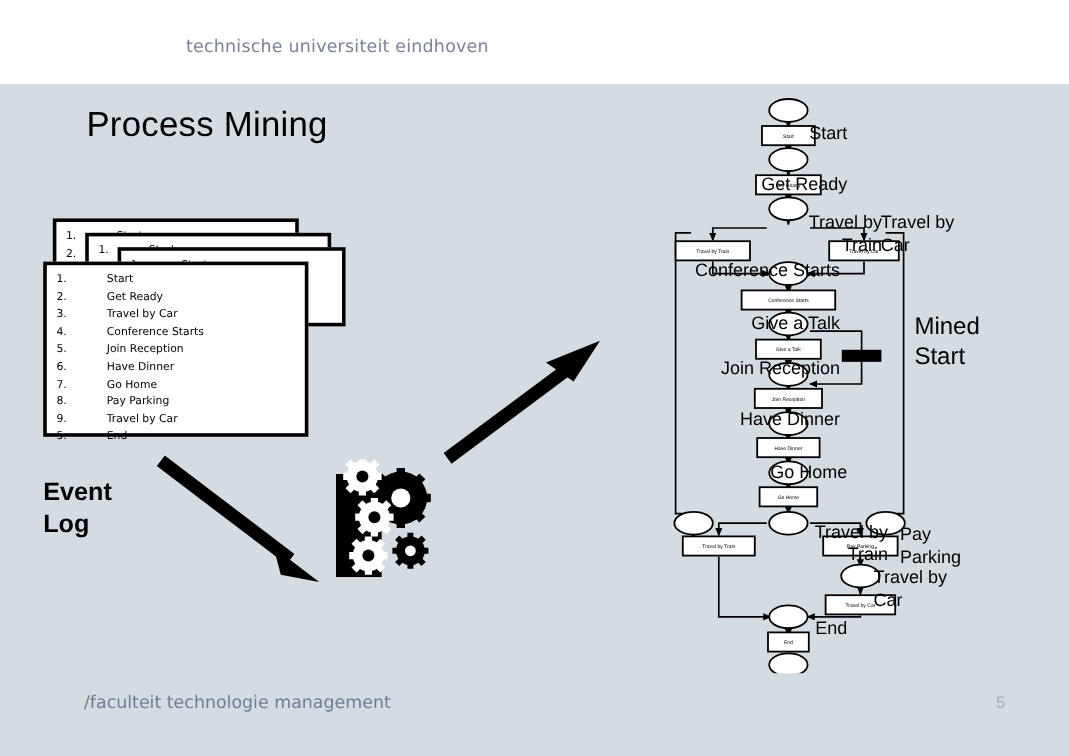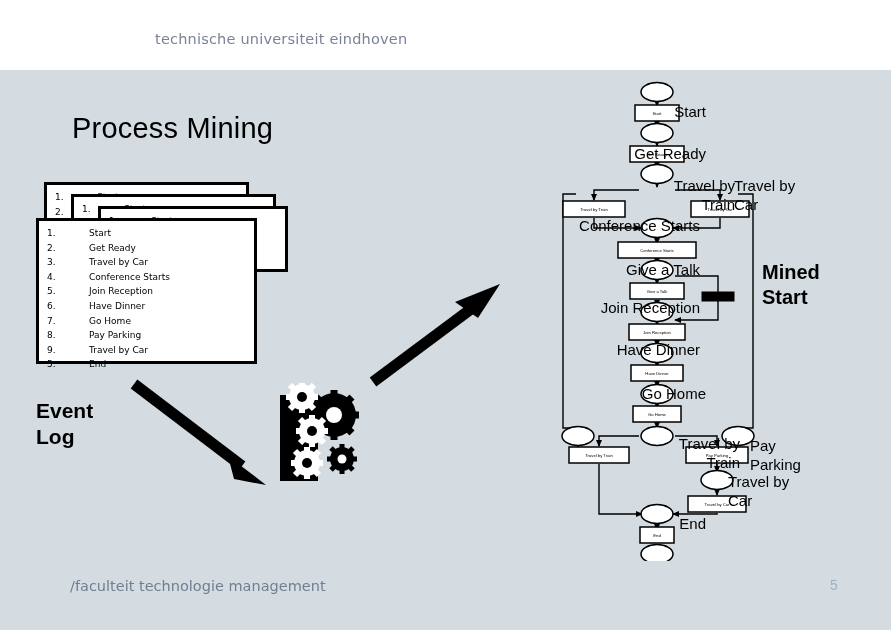--- a/index.html
+++ b/index.html
@@ -28,21 +28,21 @@
     position:absolute;left:155px;top:31px;
     font-family:"DejaVu Sans", sans-serif;
     font-size:14.5px;color:#7b8296;letter-spacing:.2px;
     white-space:nowrap;
     text-align:right;
   }
 
   
   .slide-title{
     position:absolute;left:72px;top:88px;
-    font-size:29px;color:#000;letter-spacing:.2px;margin-top:24px;
+    font-size:29px;color:#000;letter-spacing:.2px;
   }
 
   
   .log-stack{position:absolute;left:36px;top:182px;width:260px;height:200px;}
   .log-card{
     position:absolute;background:#fff;border:3px solid #000;
     box-sizing:border-box;
   }
   .log-card.c1{left:8px;top:0px;width:205px;height:66px;}
   .log-card.c2{left:35px;top:12px;width:205px;height:66px;}
@@ -78,21 +78,21 @@
   .net{position:absolute;left:470px;top:76px;width:340px;height:485px;}
   .net svg{display:block;}
 
   
   .netlabel{position:absolute;font-size:15px;color:#000;line-height:19px;}
   .netlabel.r{text-align:right;}
   .netlabel.l{text-align:left;}
 
   .mined-model{
     position:absolute;left:762px;top:260px;width:120px;
-    font-size:20px;font-weight:bold;color:#000;line-height:25px;
+    font-size:20px;font-weight:normal;color:#000;line-height:25px;
   }
 
   
   .footer-text{
     position:absolute;left:70px;top:578px;
     font-size:14.5px;color:#6f7f92;
     font-family:"DejaVu Sans", sans-serif;
     text-align:right;
   }
   .page-num{

